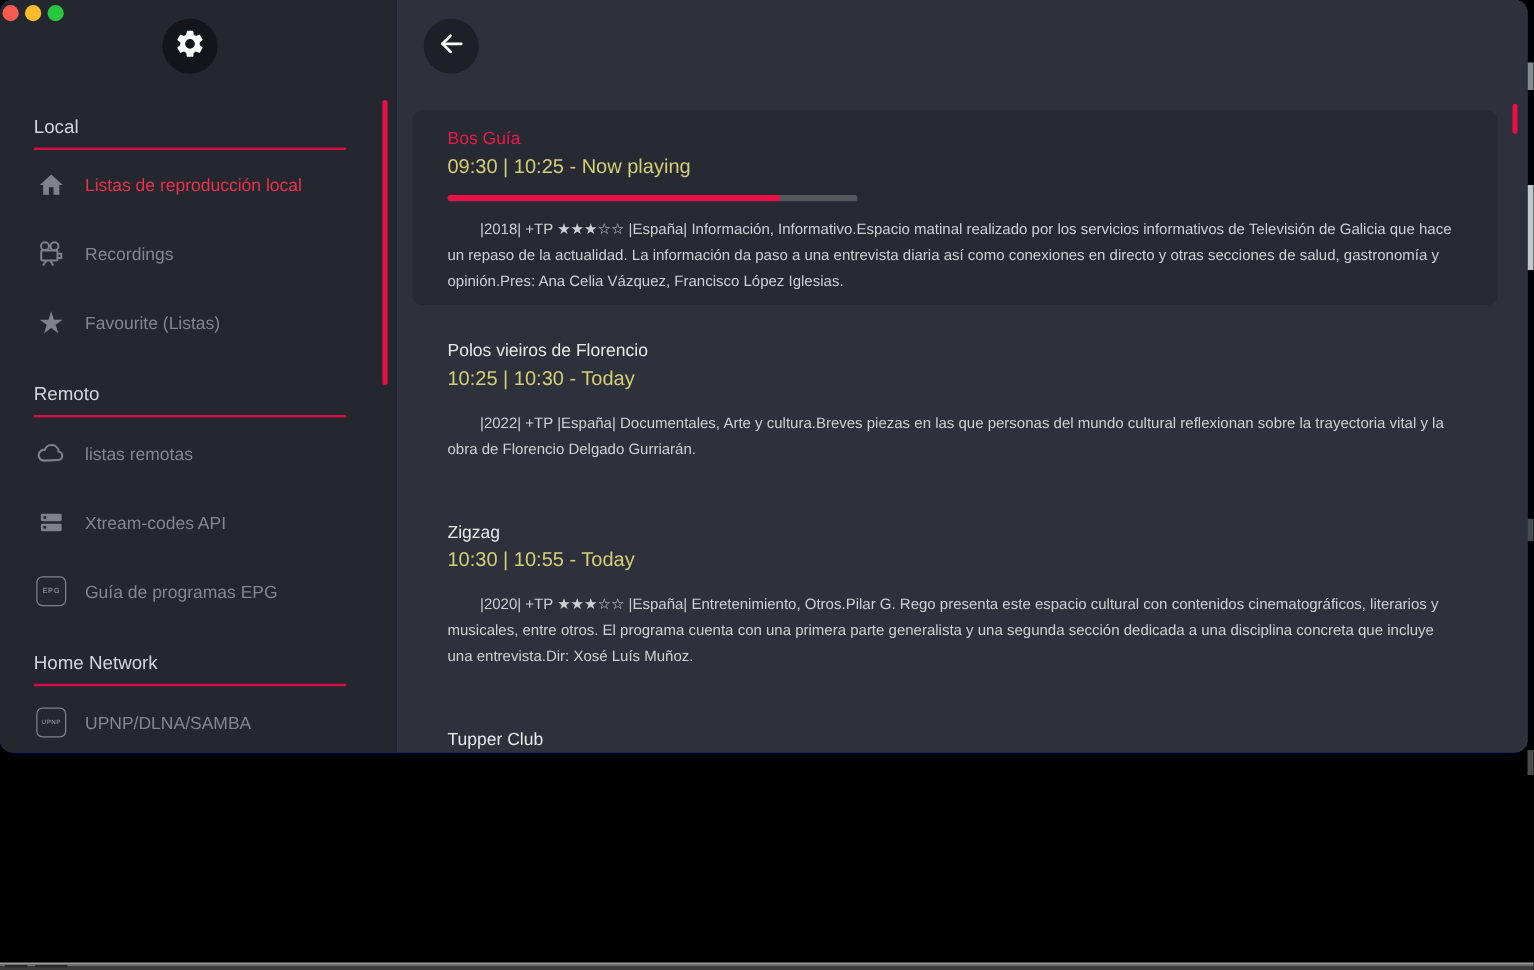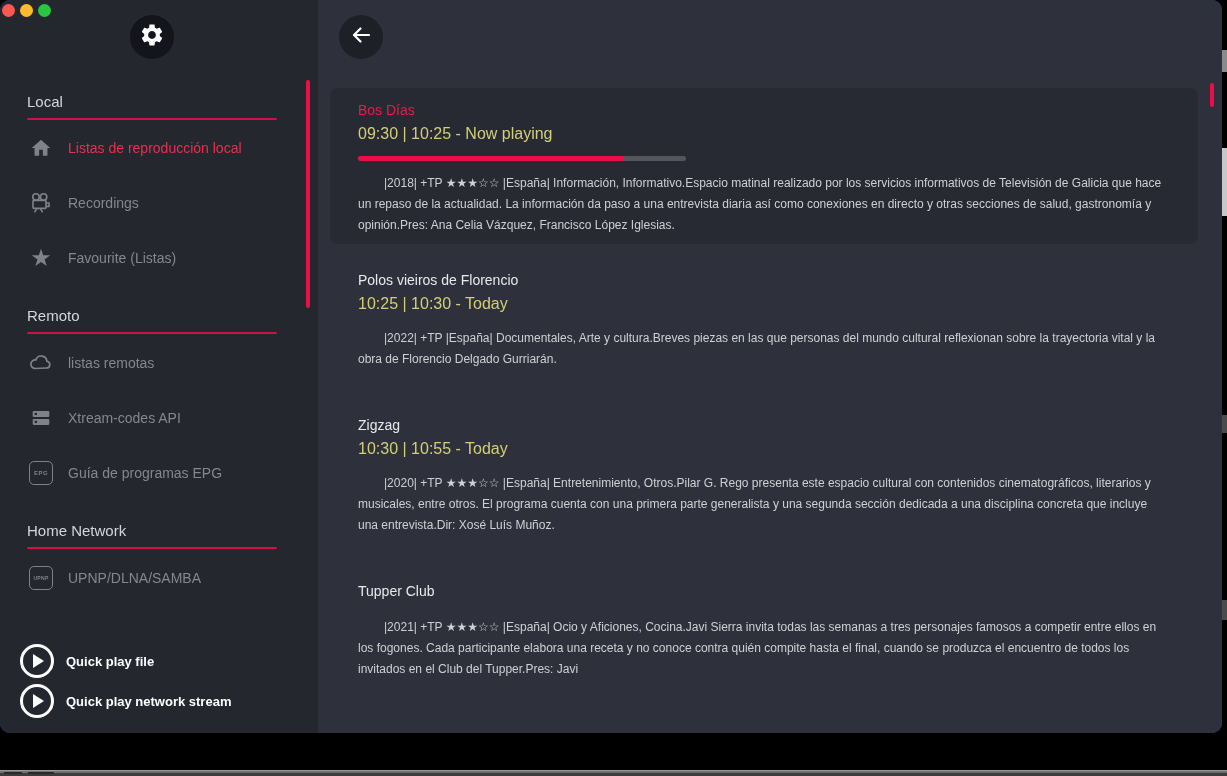--- a/index.html
+++ b/index.html
@@ -7,21 +7,21 @@
     font-family:"Liberation Sans","DejaVu Sans",sans-serif; }
   #stage { position:relative; width:1227px; height:776px; }
 
   
   .bg-frag { position:absolute; }
   #bottom-strip { left:0; right:0; top:770px; height:6px;
     background:linear-gradient(#9a9a9a 0 1px,#6f6f6f 1px 3px,#3c3c3c 3px); }
   .dock-tick { position:absolute; top:772px; height:2px; background:#2a2a2a; }
 
   
-  #window { position:absolute; left:0; top:0; width:1222px; height:733px;
+  #window { position:absolute; left:0; top:0; width:1222px; height:602px;
     border-radius:10px; overflow:hidden; display:flex; background:#1d4ed8; }
 
   
   #sidebar { position:relative; width:318px; height:100%; background:#25272e; flex:0 0 auto; }
   .tl { position:absolute; top:4px; width:13px; height:13px; border-radius:50%; }
   #gear-btn { position:absolute; left:130px; top:15px; width:44px; height:44px;
     border-radius:50%; background:#14151a; display:flex; align-items:center; justify-content:center; cursor:pointer; }
   .side-section { position:absolute; left:27px; width:250px; }
   .side-section .hd { font-size:15px; color:#d5d6da; line-height:20px; }
   .side-section .rule { margin-top:6px; height:2px; background:#d40f47; border-radius:1px; }
@@ -190,21 +190,21 @@
           <svg width="26" height="26" viewBox="0 0 26 26" fill="none" stroke="#ffffff" stroke-width="2.2" stroke-linecap="round" stroke-linejoin="round">
             <path d="M21 13H6"></path>
               <path d="M12.5 6.5 6 13l6.5 6.5"></path>
           </svg>
         </span>
       </div>
 
       <div id="epg-list">
 
         <div class="program card">
-          <div class="p-title now">Bos Días</div>
+          <div class="p-title now">Bos Guía</div>
           <div class="p-time">09:30 | 10:25 - Now playing</div>
           <div class="p-progress">
             <div class="p-fill" style="width: 81%;"></div>
           </div>
           <div class="p-desc">|2018| +TP ★★★☆☆ |España| Información, Informativo.Espacio matinal realizado por los servicios informativos de Televisión de Galicia que hace un repaso de la actualidad. La información da paso a una entrevista diaria así como conexiones en directo y otras secciones de salud, gastronomía y opinión.Pres: Ana Celia Vázquez, Francisco López Iglesias.</div>
         </div>
 
         <div class="program">
           <div class="p-title">Polos vieiros de Florencio</div>
           <div class="p-time">10:25 | 10:30 - Today</div>

